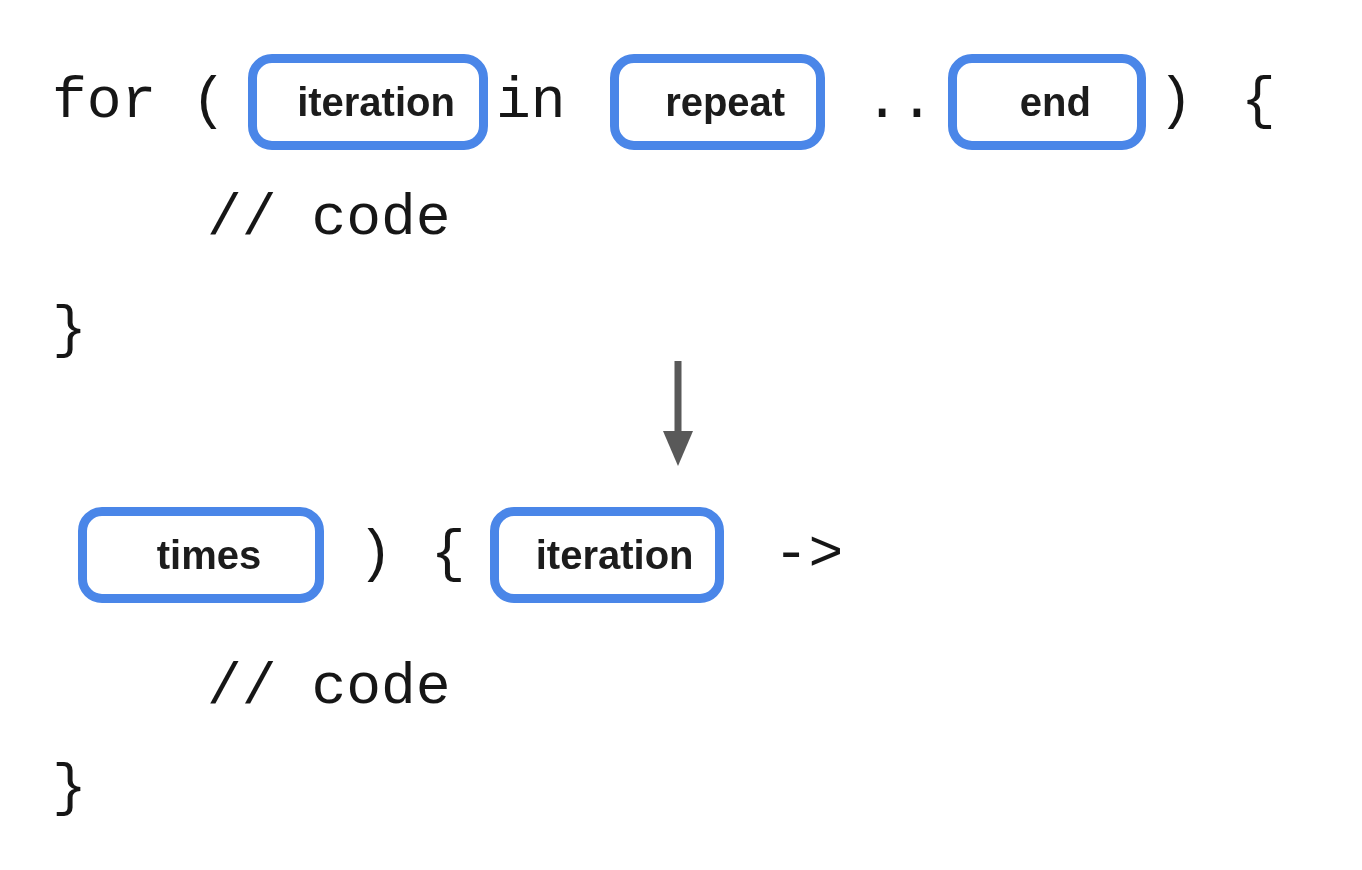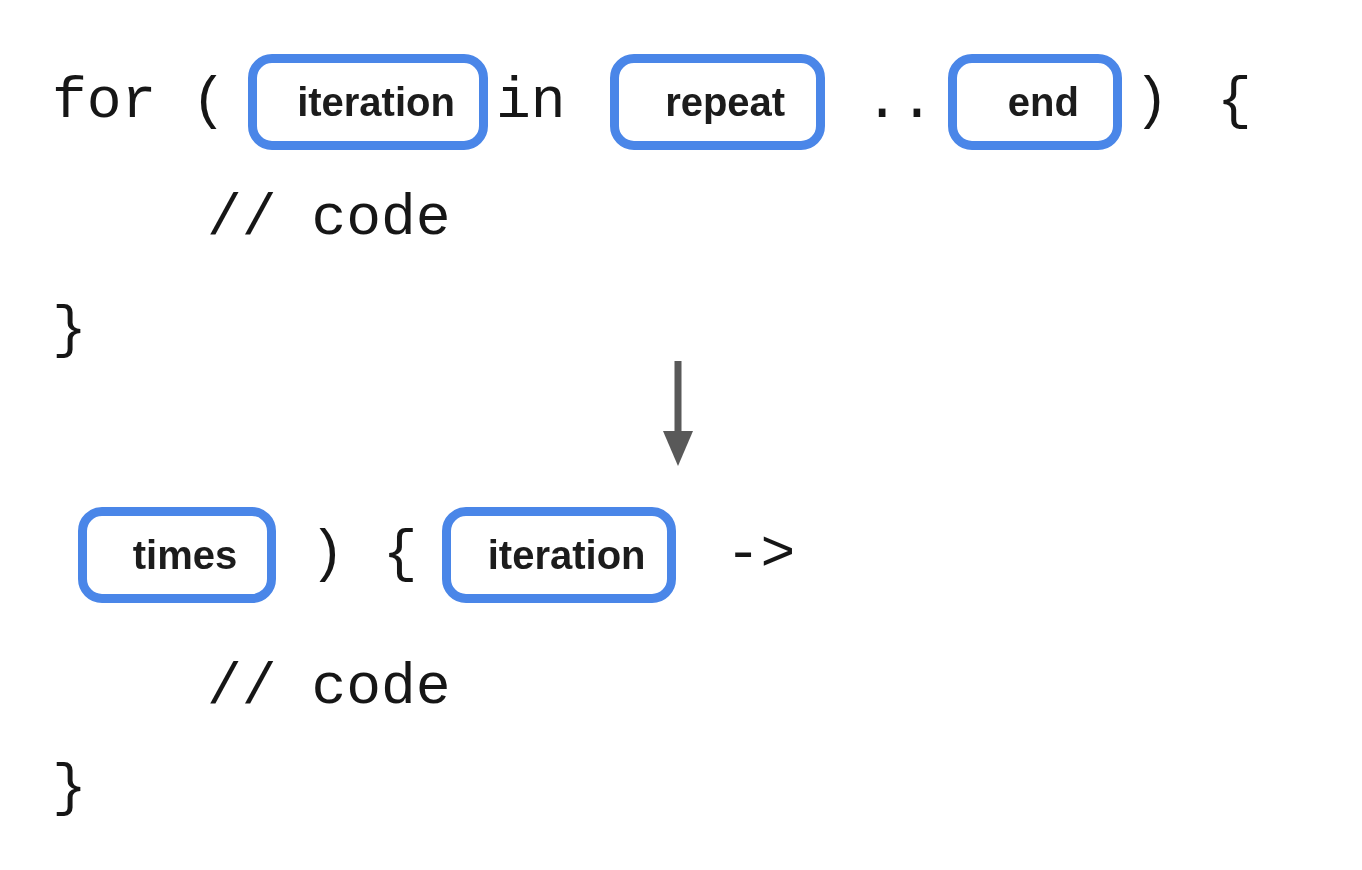--- a/index.html
+++ b/index.html
@@ -45,22 +45,22 @@
     font-size: 40px;
     color: var(--label-color);
     line-height: 1;
     white-space: nowrap;
   }
   .abs-mono { position: absolute; }
   .arrow-wrap { position: absolute; left: 661px; top: 361px; width: 34px; height: 106px; }
   
   .w-iteration  { width: 240px; }
   .w-start      { width: 215px; }
-  .w-end        { width: 174px; }
-  .w-times      { width: 198px; }
+  .w-end        { width: 198px; }
+  .w-times      { width: 246px; }
   .w-iteration2 { width: 234px; }
   .row-for    { left: 52px; top: 54px;  height: 96px; }
   .row-repeat { left: 46px; top: 507px; height: 96px; }
   .ml-a { margin-left: 22px; }
   .ml-b { margin-left: 8px; }
   .ml-c { margin-left: 44px; }
   .ml-d { margin-left: 40px; }
   .ml-e { margin-left: 14px; }
   .ml-f { margin-left: 12px; }
   .ml-g { margin-left: 48px; }

